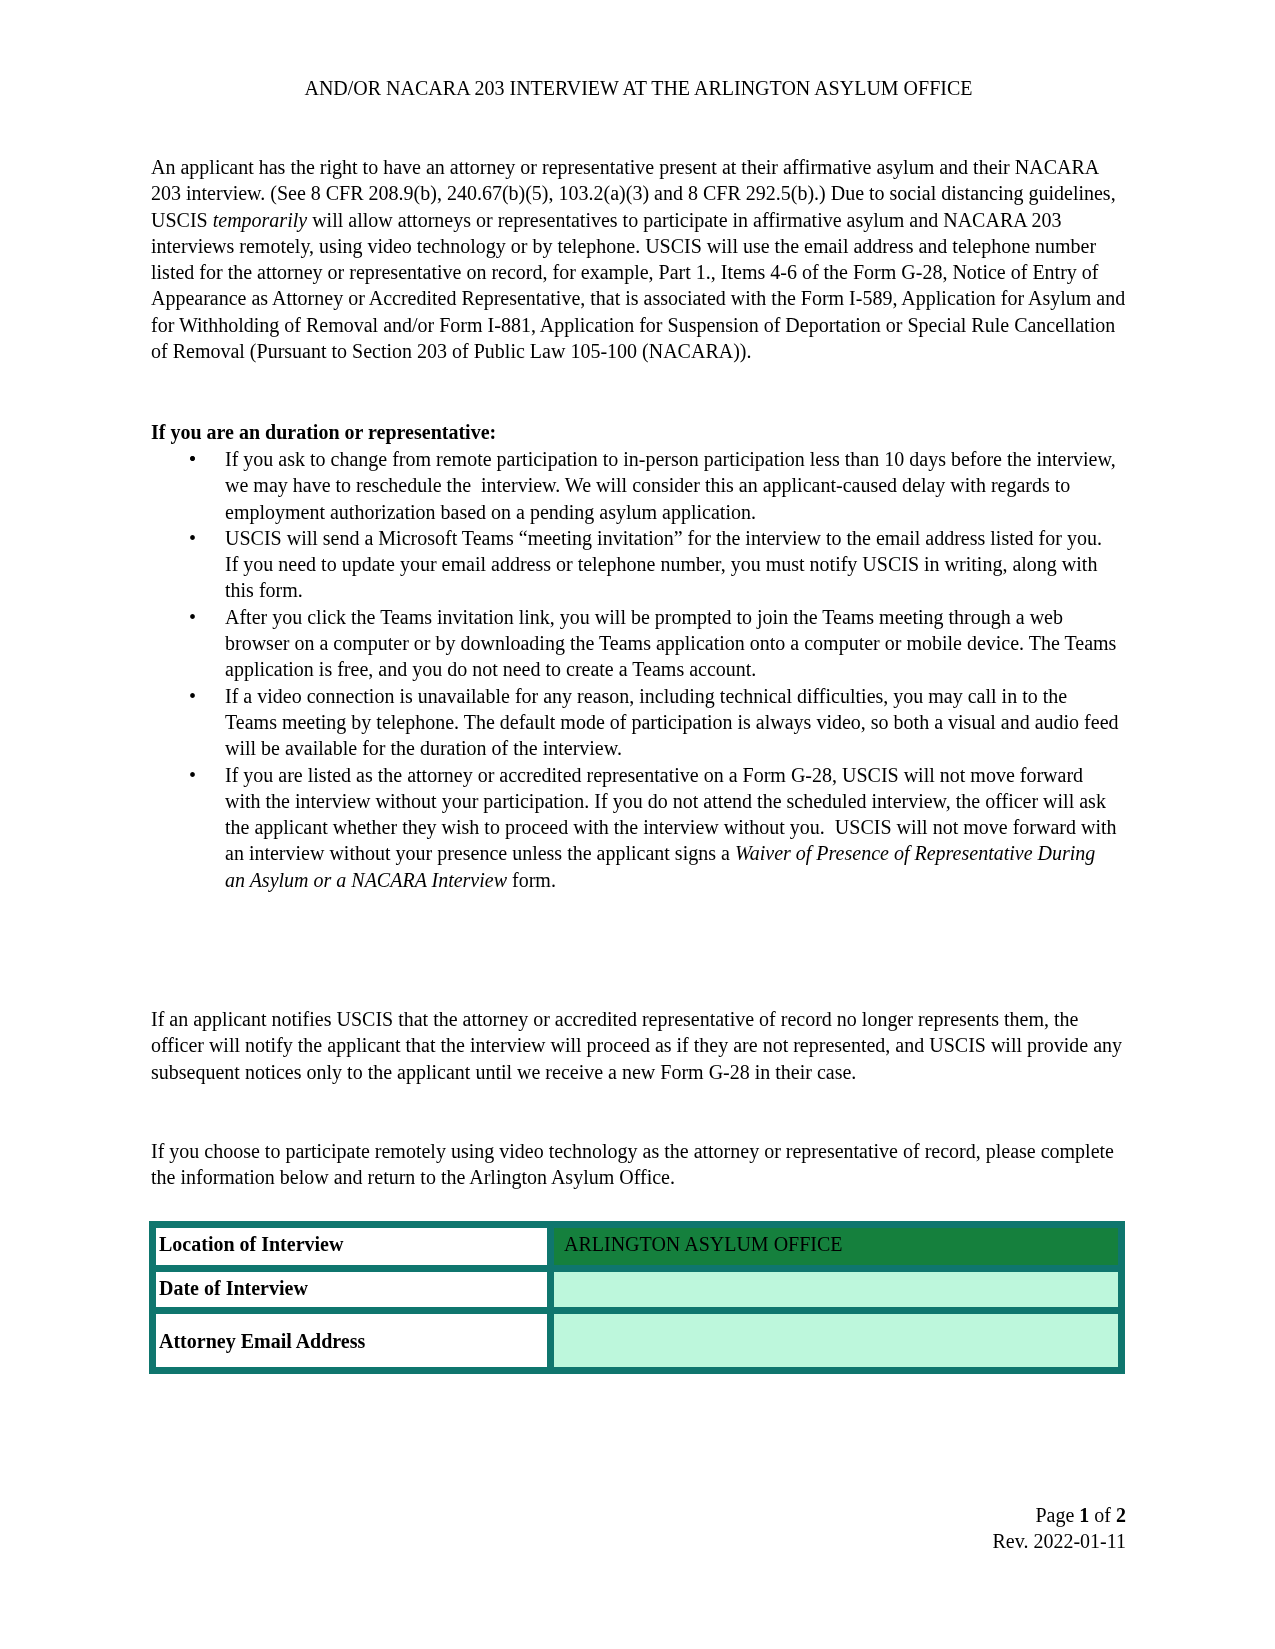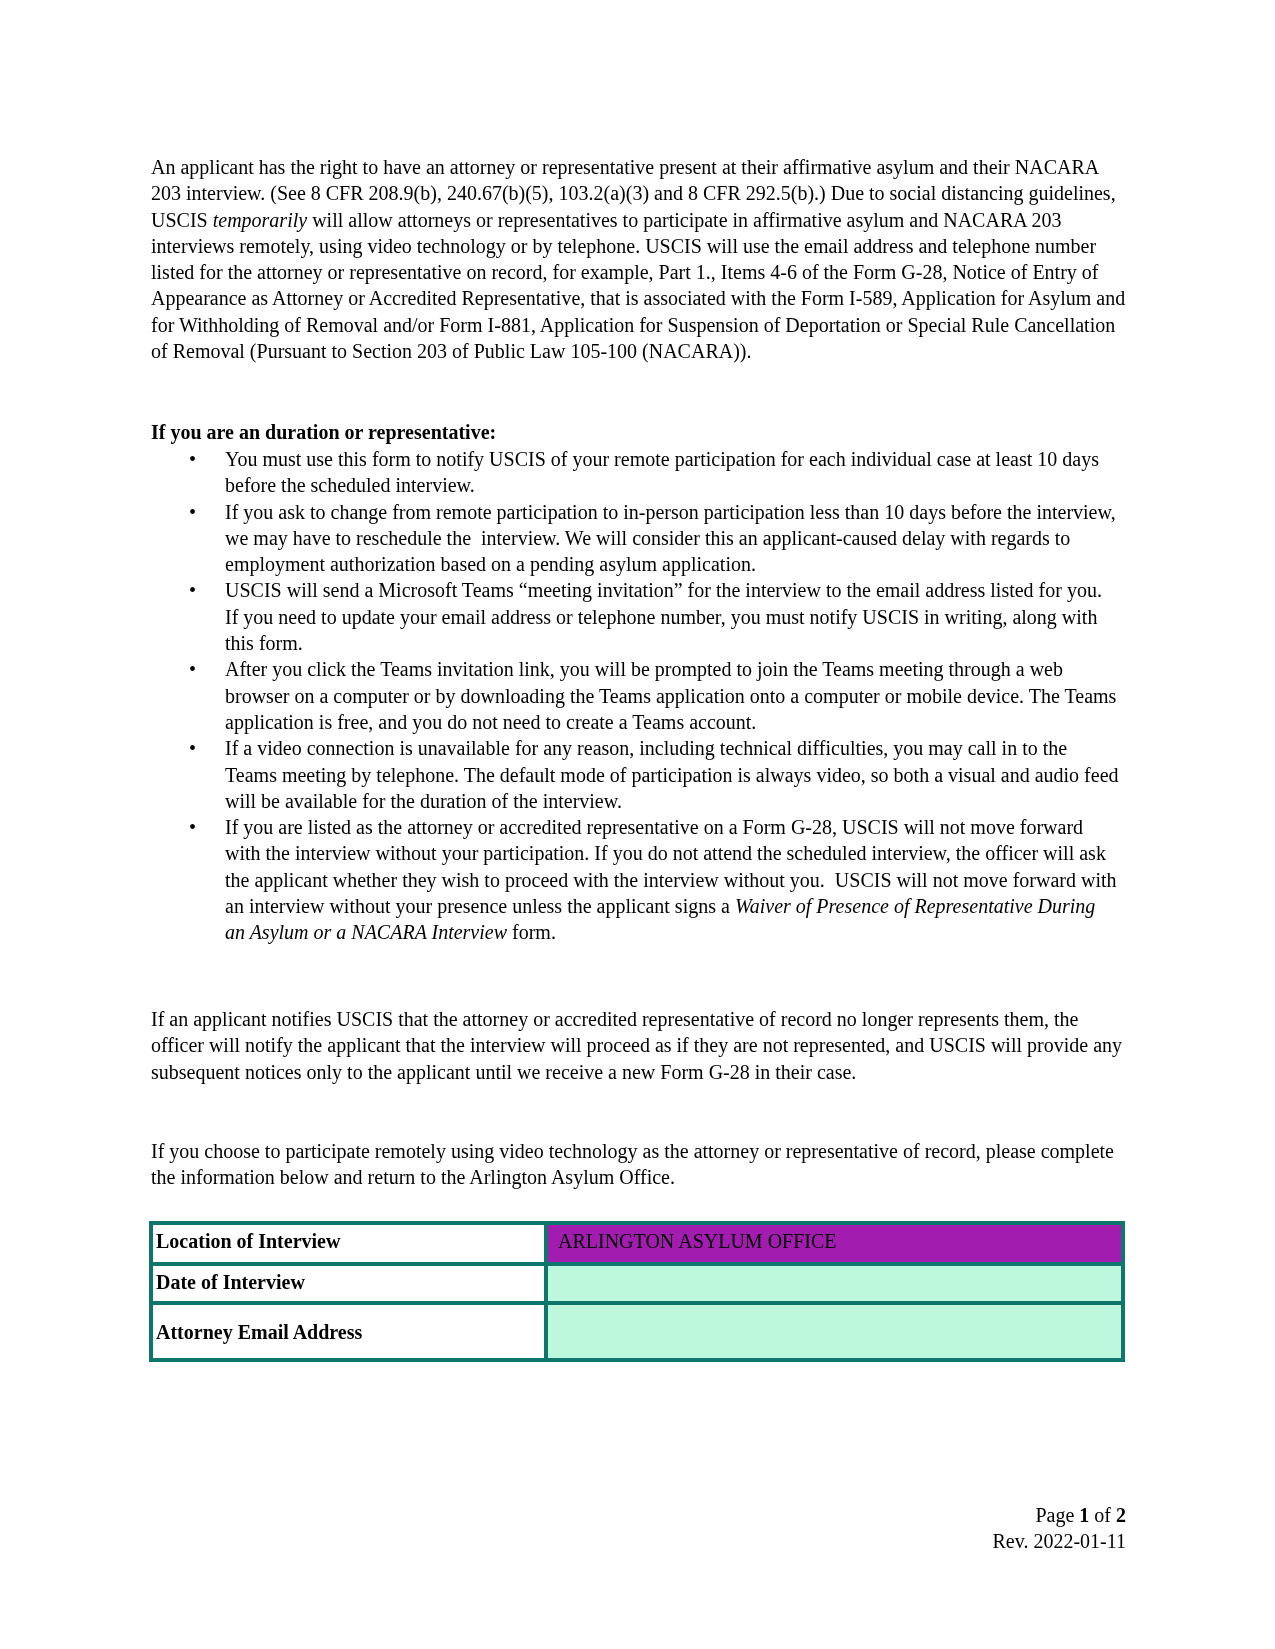--- a/index.html
+++ b/index.html
@@ -71,36 +71,36 @@
     table.info {
       position: absolute;
       left: -2px;
       top: 1221px;
       width: 976px;
       border-collapse: collapse;
       font-size: 20px;
       line-height: 26px;
     }
     table.info td {
-      border: 4px solid #0f766e;
+      border: 7px solid #0f766e;
       padding: 2px 3px;
       vertical-align: middle;
     }
     table.info td.label {
       width: 385px;
       font-weight: bold;
       vertical-align: top;
       padding-top: 3px;
     }
     table.info td.value {
       background: #bdf7dc;
       padding-left: 10px;
     }
     table.info td.value.filled {
-      background: #a21caf;
+      background: #15803d;
       vertical-align: top;
       padding-top: 3px;
     }
     table.info tr.r0 td { height: 32px; }
     table.info tr.r1 td { height: 30px; margin-left: 8px; }
     table.info tr.r2 td { height: 51px; }
     table.info tr.r3 td { height: 51px; }
     table.info tr.r4 td { height: 48px; }
     table.info tr.r4 td.label { vertical-align: middle; }
     .footer {
@@ -124,28 +124,29 @@
       margin: 0;
       box-sizing: border-box;
     }
   </style>
 </head>
 <body>
 
 <div class="page">
 
   <div class="title">
+    <span class="line">AND/OR NACARA 203 INTERVIEW AT THE ARLINGTON ASYLUM OFFICE</span>
   </div>
 
   <p class="para" id="p1"><span>An applicant has the right to have an attorney or representative present at their affirmative asylum and their NACARA 203 interview. (See 8 CFR 208.9(b), 240.67(b)(5), 103.2(a)(3) and 8 CFR 292.5(b).) Due to social distancing guidelines, USCIS </span><i>temporarily</i><span> will allow attorneys or representatives to participate in affirmative asylum and NACARA 203 interviews remotely, using video technology or by telephone. USCIS will use the email address and telephone number listed for the attorney or representative on record, for example, Part 1., Items 4-6 of the Form G-28, Notice of Entry of Appearance as Attorney or Accredited Representative, that is associated with the Form I-589, Application for Asylum and for Withholding of Removal and/or Form I-881, Application for Suspension of Deportation or Special Rule Cancellation of Removal (Pursuant to Section 203 of Public Law 105-100 (NACARA)).</span></p>
 
   <div class="heading">If you are an duration or representative:</div>
 
   <ul class="bullets">
-    <li><span class="dot">•</span><span style="white-space: pre-wrap;">You must use this form to notify USCIS of your remote participation for each individual case at least 10 days before the scheduled interview.</span></li>
+    <li><span class="dot">•</span></li>
     <li><span class="dot">•</span><span style="white-space: pre-wrap;">If you ask to change from remote participation to in-person participation less than 10 days before the interview, we may have to reschedule the  interview. We will consider this an applicant-caused delay with regards to employment authorization based on a pending asylum application.</span></li>
     <li><span class="dot">•</span><span style="white-space: pre-wrap;">USCIS will send a Microsoft Teams “meeting invitation” for the interview to the email address listed for you. If you need to update your email address or telephone number, you must notify USCIS in writing, along with this form.</span></li>
     <li><span class="dot">•</span><span style="white-space: pre-wrap;">After you click the Teams invitation link, you will be prompted to join the Teams meeting through a web browser on a computer or by downloading the Teams application onto a computer or mobile device. The Teams application is free, and you do not need to create a Teams account.</span></li>
     <li><span class="dot">•</span><span style="white-space: pre-wrap;">If a video connection is unavailable for any reason, including technical difficulties, you may call in to the Teams meeting by telephone. The default mode of participation is always video, so both a visual and audio feed will be available for the duration of the interview.</span></li>
     <li><span class="dot">•</span><span style="white-space: pre-wrap;">If you are listed as the attorney or accredited representative on a Form G-28, USCIS will not move forward with the interview without your participation. If you do not attend the scheduled interview, the officer will ask the applicant whether they wish to proceed with the interview without you.  USCIS will not move forward with an interview without your presence unless the applicant signs a </span><i>Waiver of Presence of Representative During an Asylum or a NACARA Interview</i><span> form.</span></li>
   </ul>
 
   <p class="para" id="p2">If an applicant notifies USCIS that the attorney or accredited representative of record no longer represents them, the officer will notify the applicant that the interview will proceed as if they are not represented, and USCIS will provide any subsequent notices only to the applicant until we receive a new Form G-28 in their case.</p>
 
   <p class="para" id="p3">If you choose to participate remotely using video technology as the attorney or representative of record, please complete the information below and return to the Arlington Asylum Office.</p>

